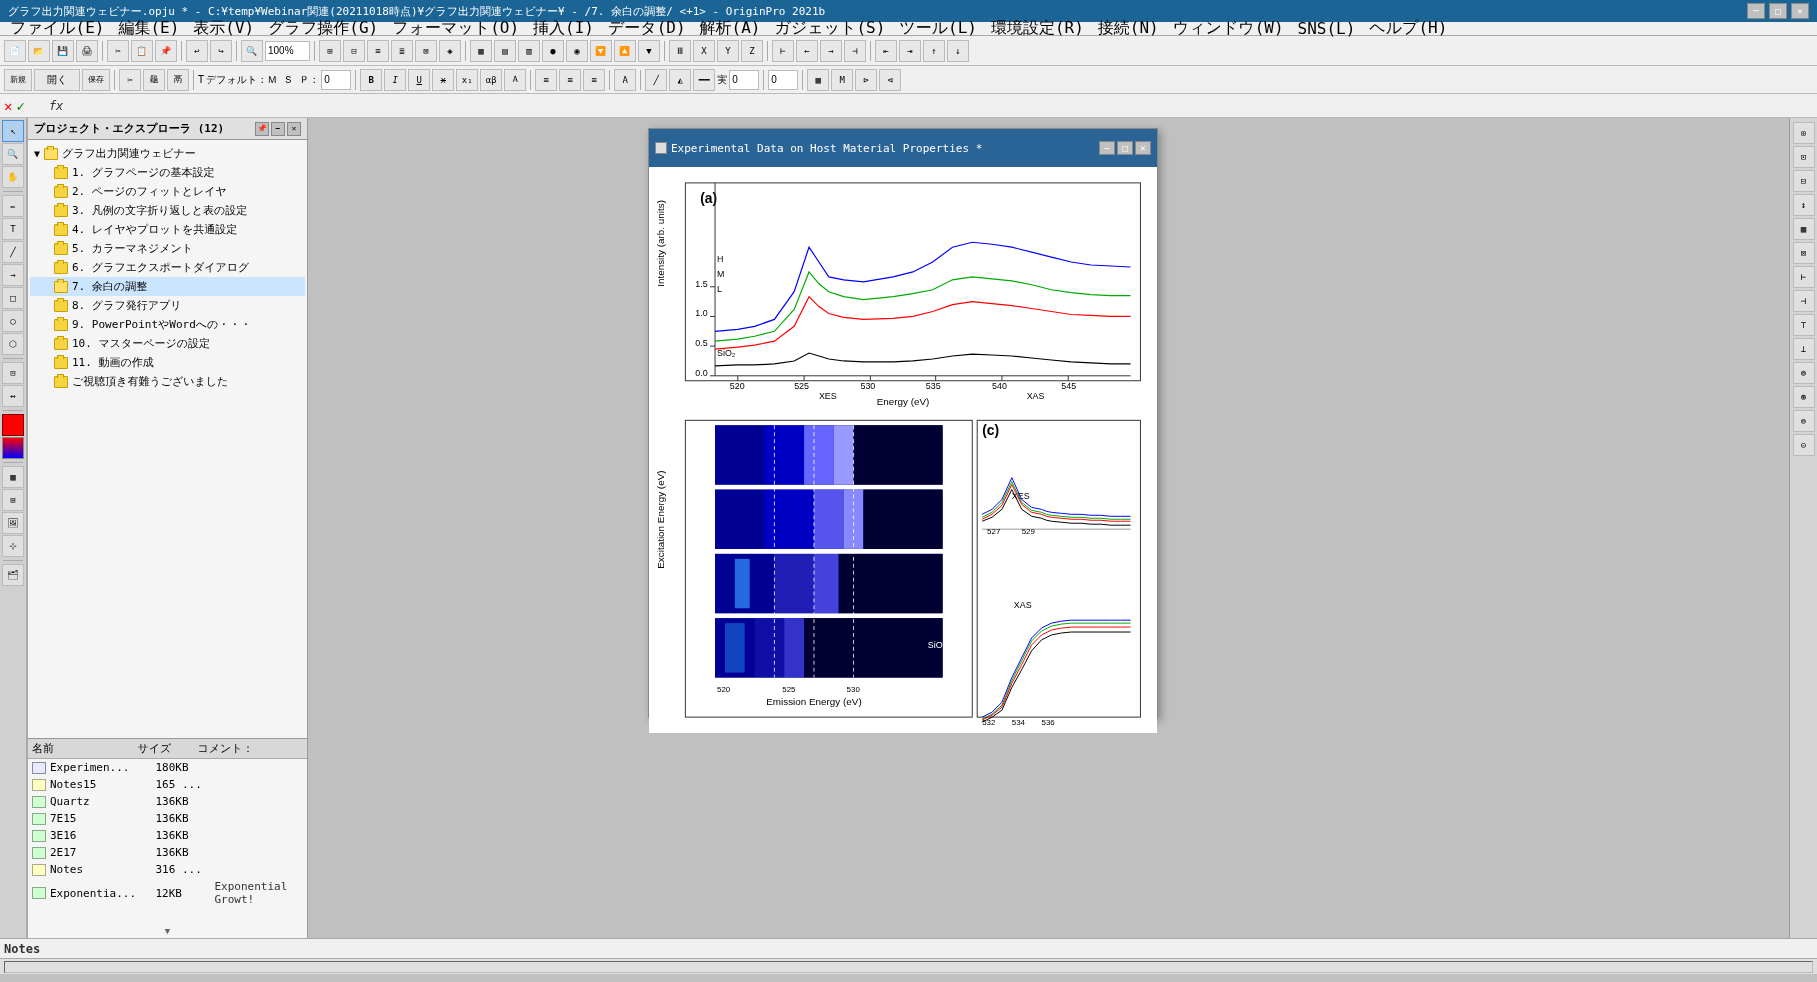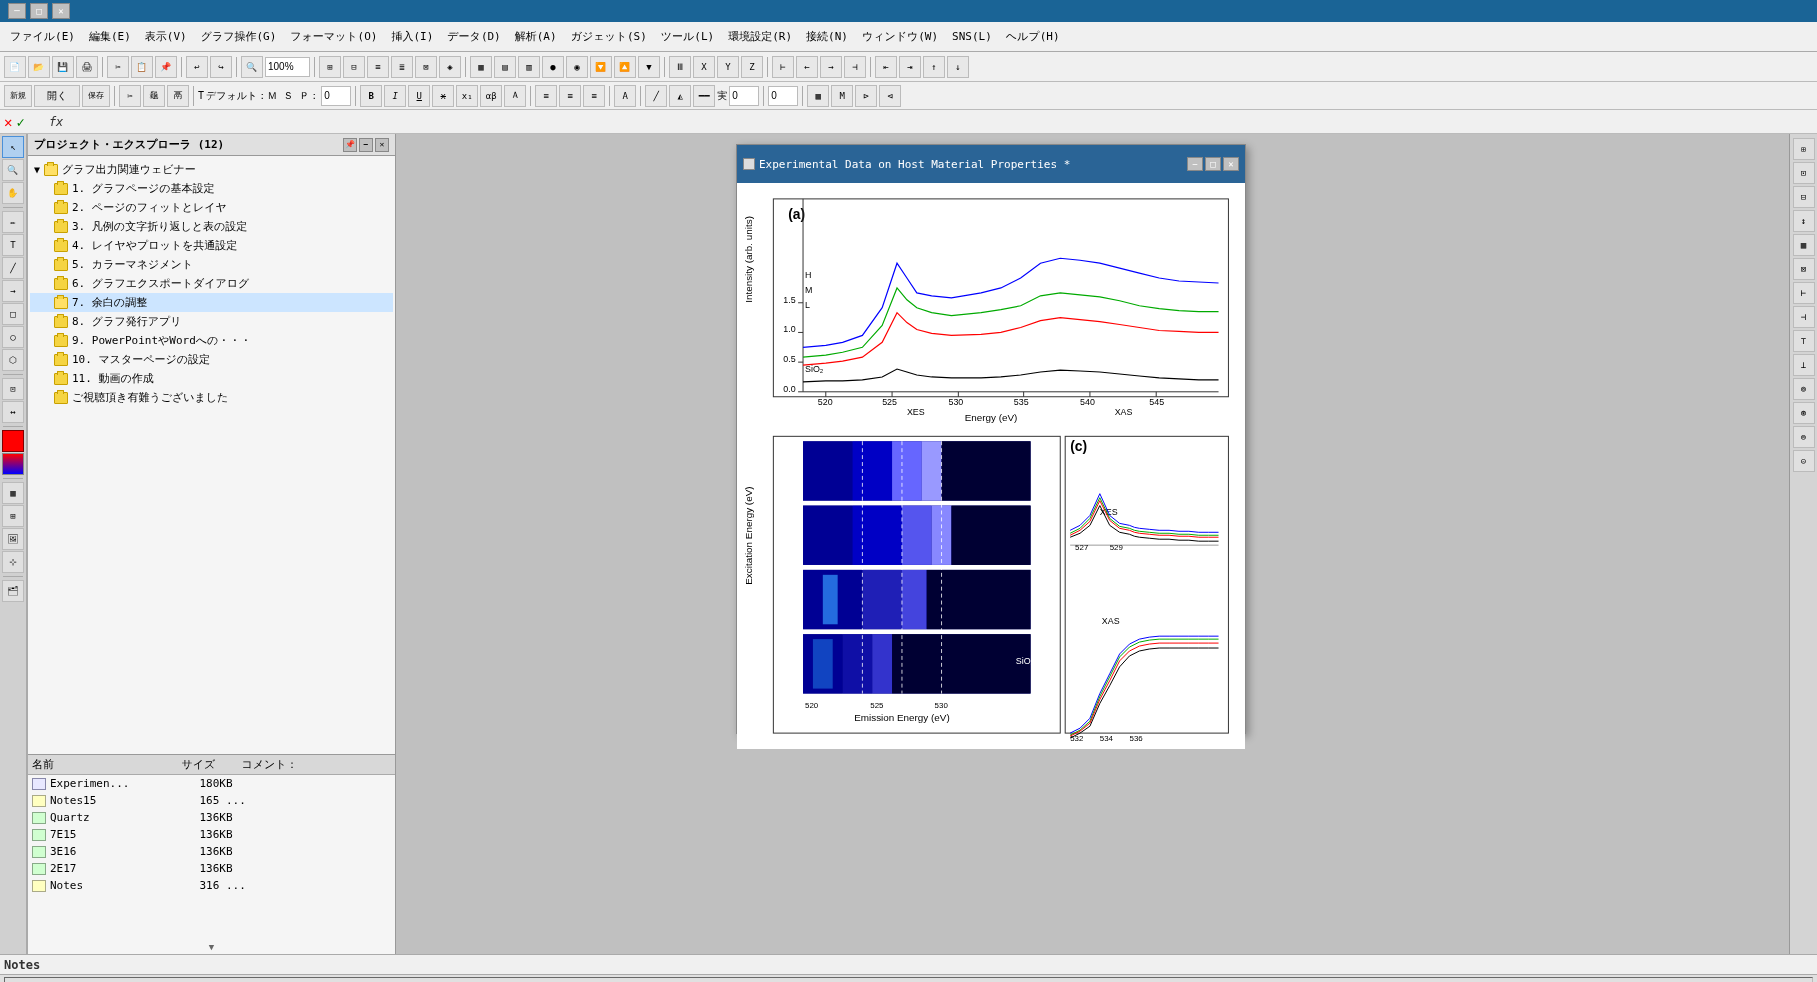--- a/index.html
+++ b/index.html
@@ -36,26 +36,26 @@
       display: flex;
       align-items: center;
       justify-content: center;
       font-size: 9px;
       cursor: pointer;
     }
 
     
     #menu-bar {
       background: #f0f0f0;
-      height: 30px;
+      height: 14px;
       display: flex;
       align-items: center;
       padding: 0 4px;
       border-bottom: 1px solid #aaa;
-      font-size: 11px;
+      font-size: 16px;
       gap: 2px;
     }
     .menu-item {
       padding: 2px 6px;
       cursor: pointer;
       white-space: nowrap;
     }
 
     
     .toolbar {
@@ -117,21 +117,21 @@
       cursor: pointer;
     }
     #formula-bar-fx {
       font-style: italic;
       font-size: 12px;
       color: #333;
     }
 
     
     #project-explorer {
-      width: 368px;
+      width: 280px;
       background: #f5f5f5;
       border-right: 1px solid #999;
       display: flex;
       flex-direction: column;
       flex-shrink: 0;
     }
     #explorer-header {
       background: #e0e0e0;
       border-bottom: 1px solid #999;
       padding: 3px 6px;
@@ -374,20 +374,21 @@
       border-top: 1px solid #aaa;
       display: flex;
       align-items: center;
     }
 
   </style>
 </head>
 <body>
 
 <div id="title-bar">
+  <span>グラフ出力関連ウェビナー.opju * - C:¥temp¥Webinar関連(20211018時点)¥グラフ出力関連ウェビナー¥ - /7. 余白の調整/ &lt;+1&gt; - OriginPro 2021b</span>
   <div id="title-bar-buttons">
     <div class="title-btn">─</div>
     <div class="title-btn">□</div>
     <div class="title-btn">✕</div>
   </div>
 </div>
 
 <div id="menu-bar">
   <span class="menu-item">ファイル(E)</span>
   <span class="menu-item">編集(E)</span>
@@ -640,20 +641,26 @@
           <span class="file-name-cell">2E17</span>
           <span class="file-size-cell">136KB</span>
           <span class="file-comment-cell"></span>
         </div>
         <div class="file-row">
           <div style="width:14px;height:12px;background:#ffffc0;border:1px solid #aa8;flex-shrink:0;"></div>
           <span class="file-name-cell">Notes</span>
           <span class="file-size-cell">316 ...</span>
           <span class="file-comment-cell"></span>
         </div>
+        <div class="file-row">
+          <div style="width:14px;height:12px;background:#d0ffd0;border:1px solid #8a8;flex-shrink:0;"></div>
+          <span class="file-name-cell">Exponentia...</span>
+          <span class="file-size-cell">12KB</span>
+          <span class="file-comment-cell">Exponential Growt!</span>
+        </div>
       </div>
 
       <div style="display:flex; justify-content:center; padding:2px;">
         <span style="font-size:9px; color:#666;">▼</span>
       </div>
     </div>
   </div>
 
   <div id="workspace">
 

